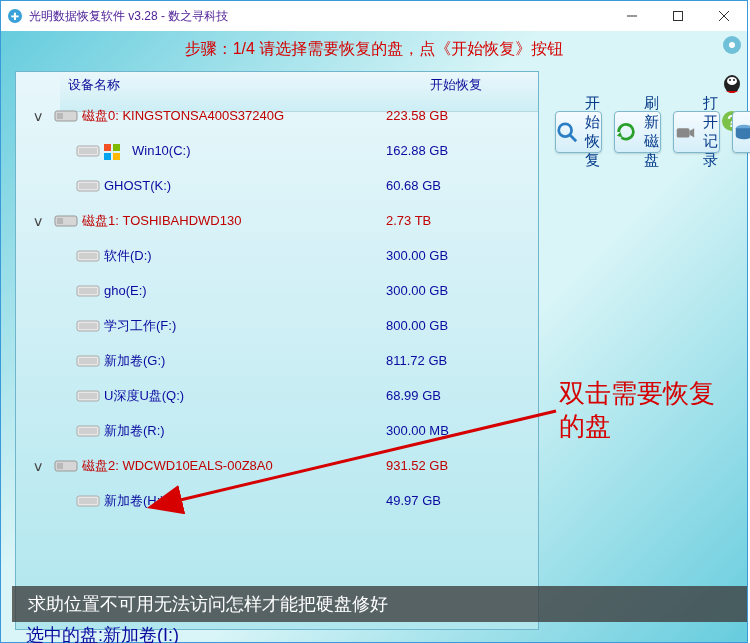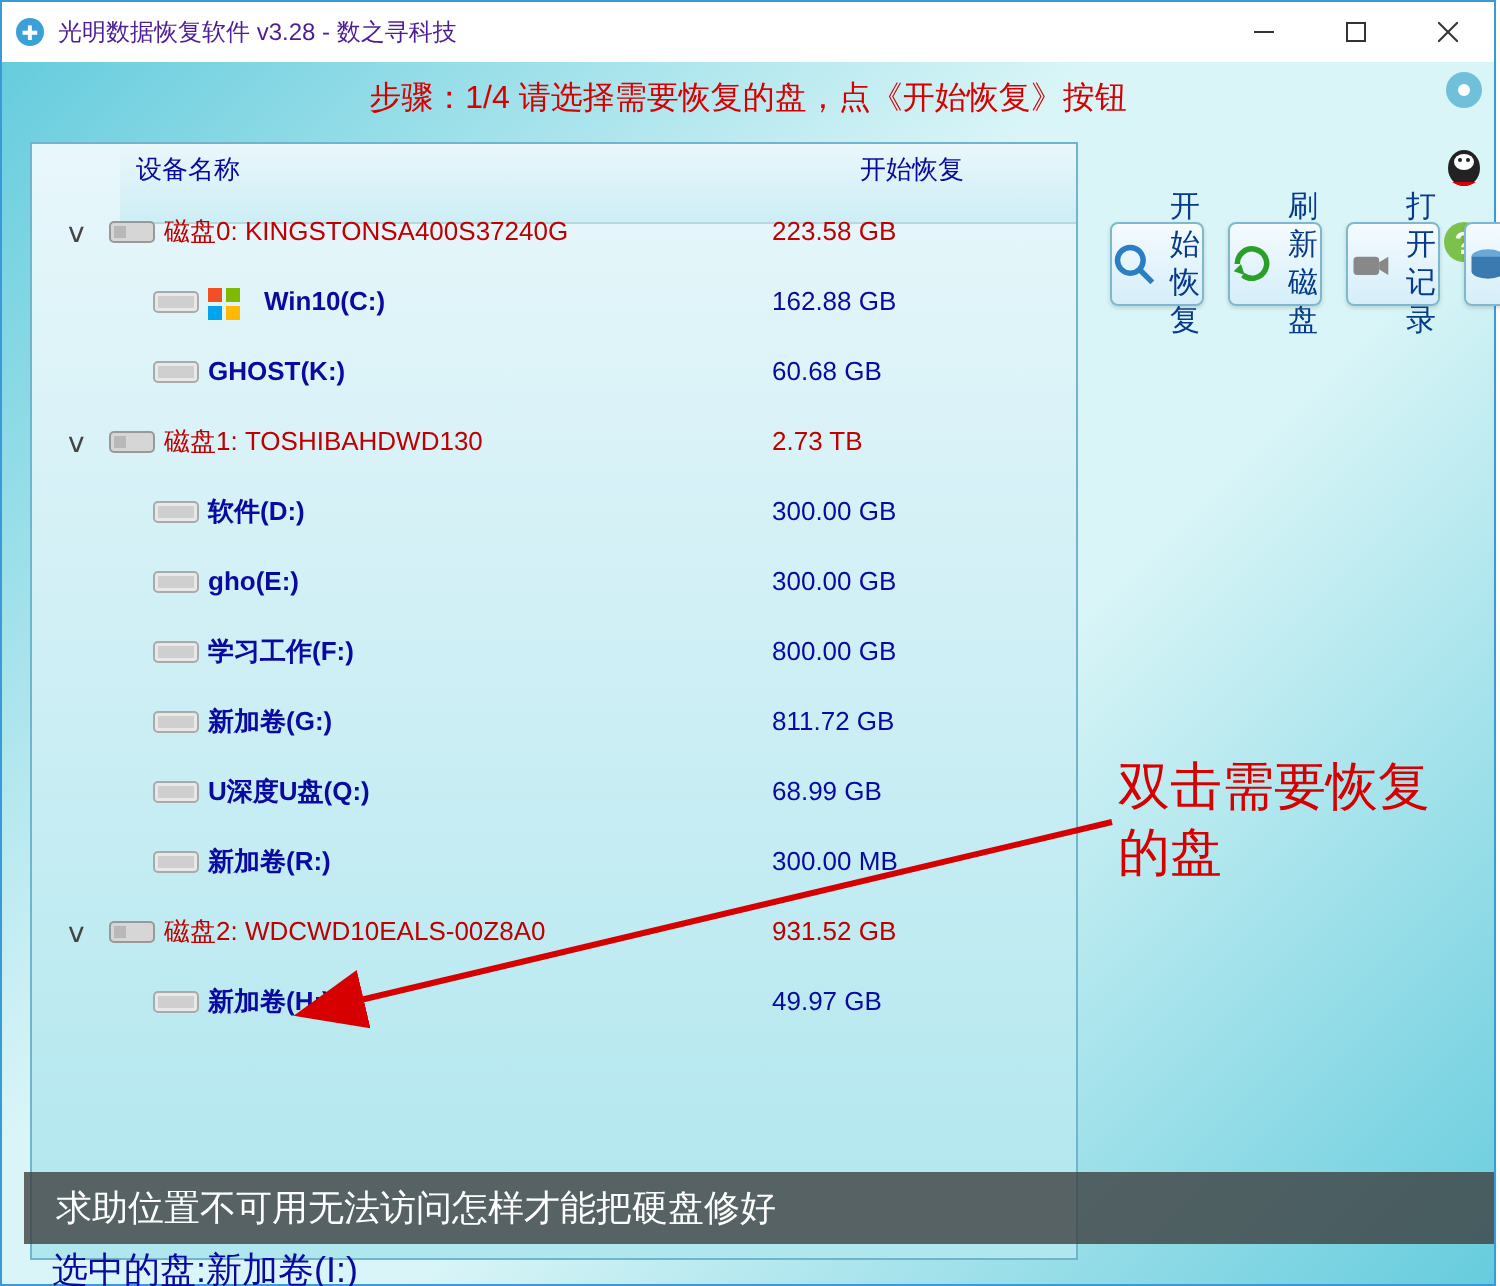--- a/index.html
+++ b/index.html
@@ -37,21 +37,21 @@
     color:#0a0a9a; font-weight:400; border-bottom:1px solid #b8d8e0;margin-left:44px;
   }
   .col-name{ flex:0 0 362px; padding:4px 8px;}
   .col-size{ flex:1; padding:4px 8px;}
   .tree{ position:absolute; top:26px; left:0; right:0; bottom:0; overflow:hidden;}
   .row{ height:35px; display:flex; align-items:center;}
   .row .cell-name{ flex:0 0 362px; display:flex; align-items:center; gap:6px;}
   .row .cell-size{ flex:1; padding-left:8px;}
   .disk .cell-name .label{ color:#c00000; }
   .disk .cell-size{ color:#c00000; }
-  .vol .cell-name .label{ color:#0a0aa0;font-weight:bold; }
+  .vol .cell-name .label{ color:#0a0aa0; }
   .vol .cell-size{ color:#0a0aa0; }
   .indent-disk{ padding-left:18px;}
   .indent-vol{ padding-left:60px;}
   .chevron{ width:14px; color:#444; font-size:14px;}
   .hdd-icon, .part-icon, .win-logo{ width:22px; height:14px; flex-shrink:0;}
   .row.selected{
     background:linear-gradient(#bde9ff,#8fd4fa);
     border-top:1px solid #6fb9e6; border-bottom:1px solid #6fb9e6;
     height:33px;
   }

